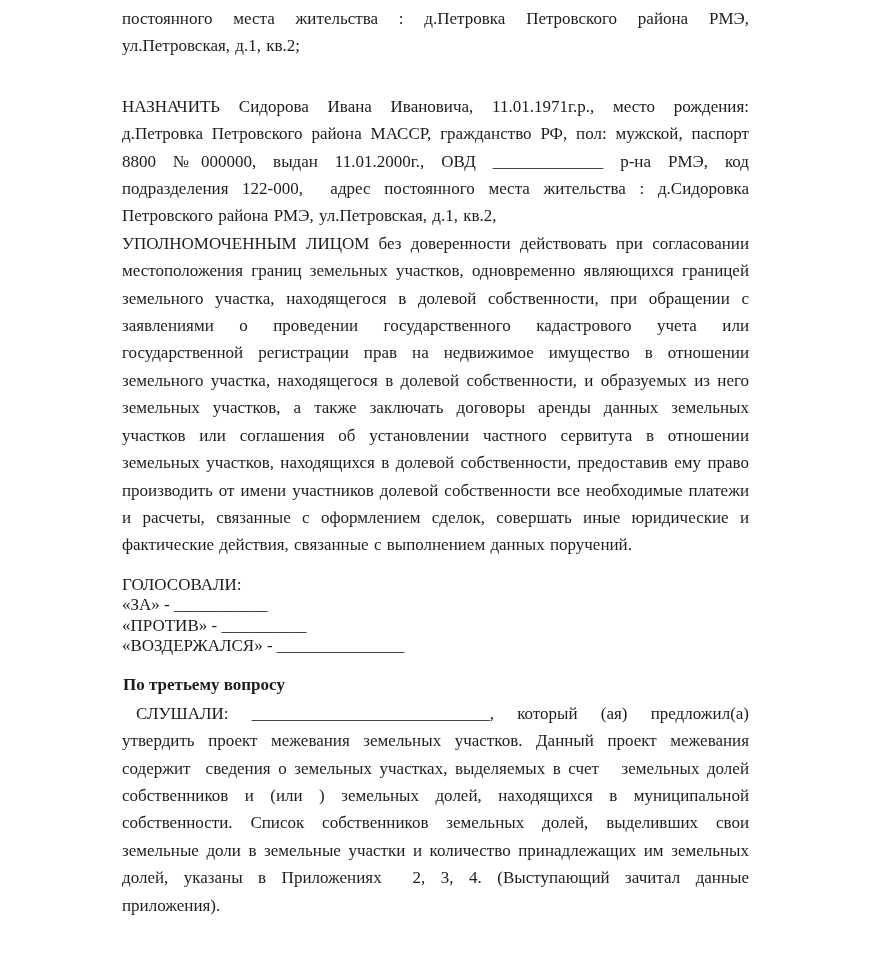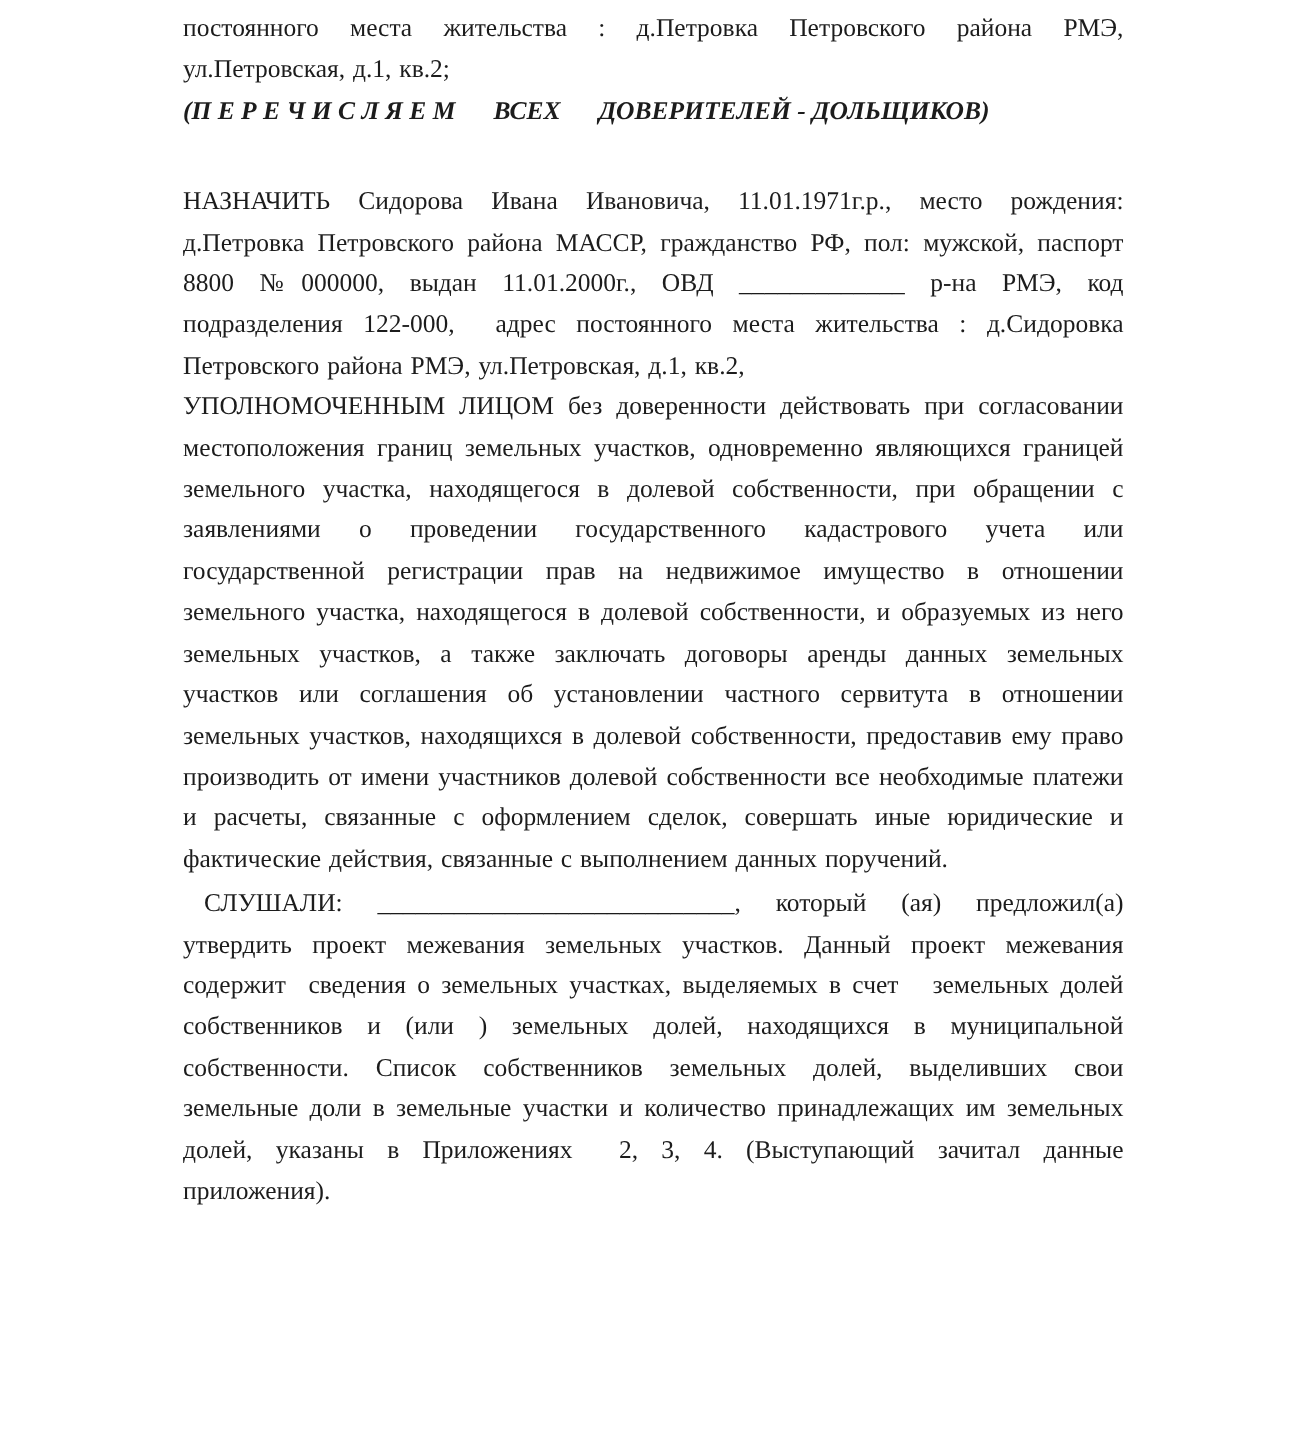--- a/index.html
+++ b/index.html
@@ -60,23 +60,29 @@
     margin-top: 2px;
   }
 </style>
 </head>
 <body>
 
 <div class="page">
 
   <p class="para">постоянного места жительства : д.Петровка Петровского района РМЭ, ул.Петровская, д.1, кв.2;</p>
 
-  <p class="note">(П Е Р Е Ч И С Л Я Е М      ВСЕХ      ДОВЕРИТЕЛЕЙ - ДОЛЬЩИКОВ)</p>
 
   <p class="para gap-top">НАЗНАЧИТЬ Сидорова Ивана Ивановича, 11.01.1971г.р., место рождения: д.Петровка Петровского района МАССР, гражданство РФ, пол: мужской, паспорт 8800 №000000, выдан 11.01.2000г., ОВД _____________ р-на РМЭ, код подразделения 122-000,  адрес постоянного места жительства : д.Сидоровка Петровского района РМЭ, ул.Петровская, д.1, кв.2,</p>
 
   <p class="para">УПОЛНОМОЧЕННЫМ ЛИЦОМ без доверенности действовать при согласовании местоположения границ земельных участков, одновременно являющихся границей земельного участка, находящегося в долевой собственности, при обращении с заявлениями о проведении государственного кадастрового учета или государственной регистрации прав на недвижимое имущество в отношении земельного участка, находящегося в долевой собственности, и образуемых из него земельных участков, а также заключать договоры аренды данных земельных участков или соглашения об установлении частного сервитута в отношении  земельных участков, находящихся в долевой собственности, предоставив ему право производить от имени участников долевой собственности все необходимые платежи и расчеты, связанные с оформлением сделок, совершать иные юридические и фактические действия, связанные с выполнением данных поручений.</p>
 
+  <div class="voting">
+    <div>ГОЛОСОВАЛИ:</div>
+    <div>«ЗА» - ___________</div>
+    <div>«ПРОТИВ» - __________</div>
+    <div>«ВОЗДЕРЖАЛСЯ» - _______________</div>
+  </div>
 
+  <h3 class="heading">По третьему вопросу</h3>
 
   <p class="para indent">СЛУШАЛИ: ____________________________, который (ая) предложил(а) утвердить проект межевания земельных участков. Данный проект межевания содержит  сведения о земельных участках, выделяемых в счет   земельных долей собственников и (или ) земельных долей, находящихся в муниципальной собственности. Список собственников земельных долей, выделивших свои земельные доли в земельные участки и количество принадлежащих им земельных долей, указаны в Приложениях  2, 3, 4. (Выступающий зачитал данные приложения).</p>
 
 </div>
 
 </body></html>

